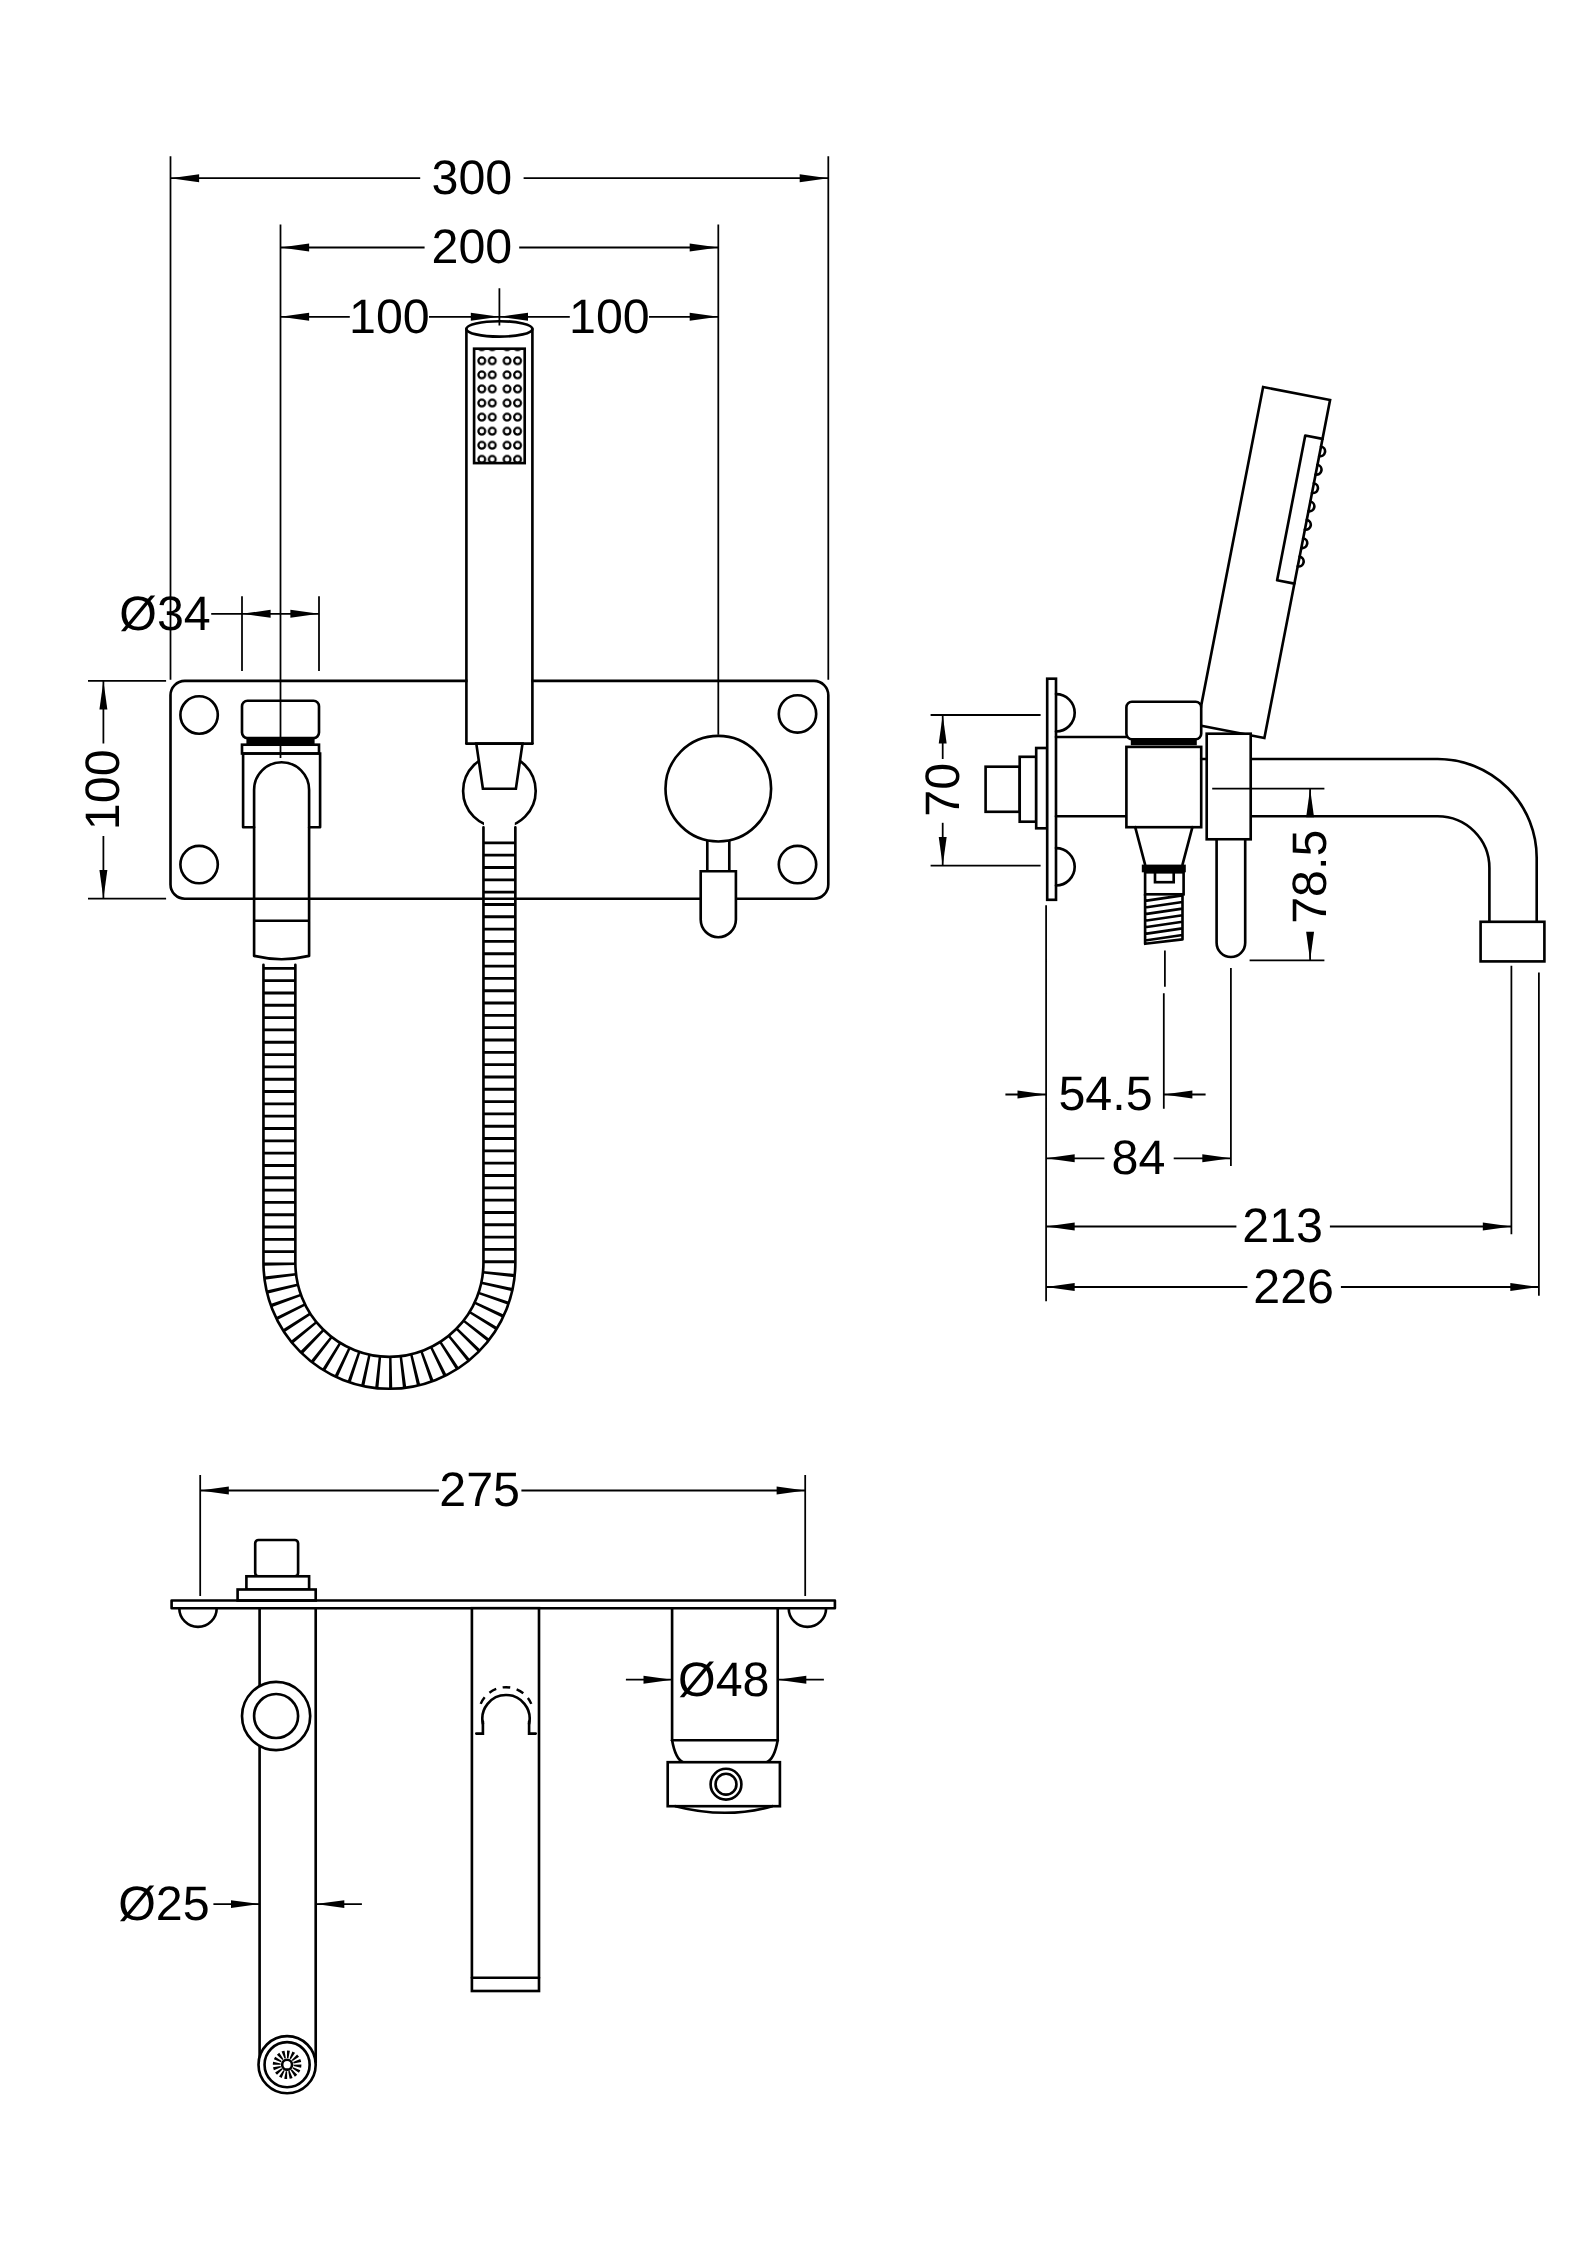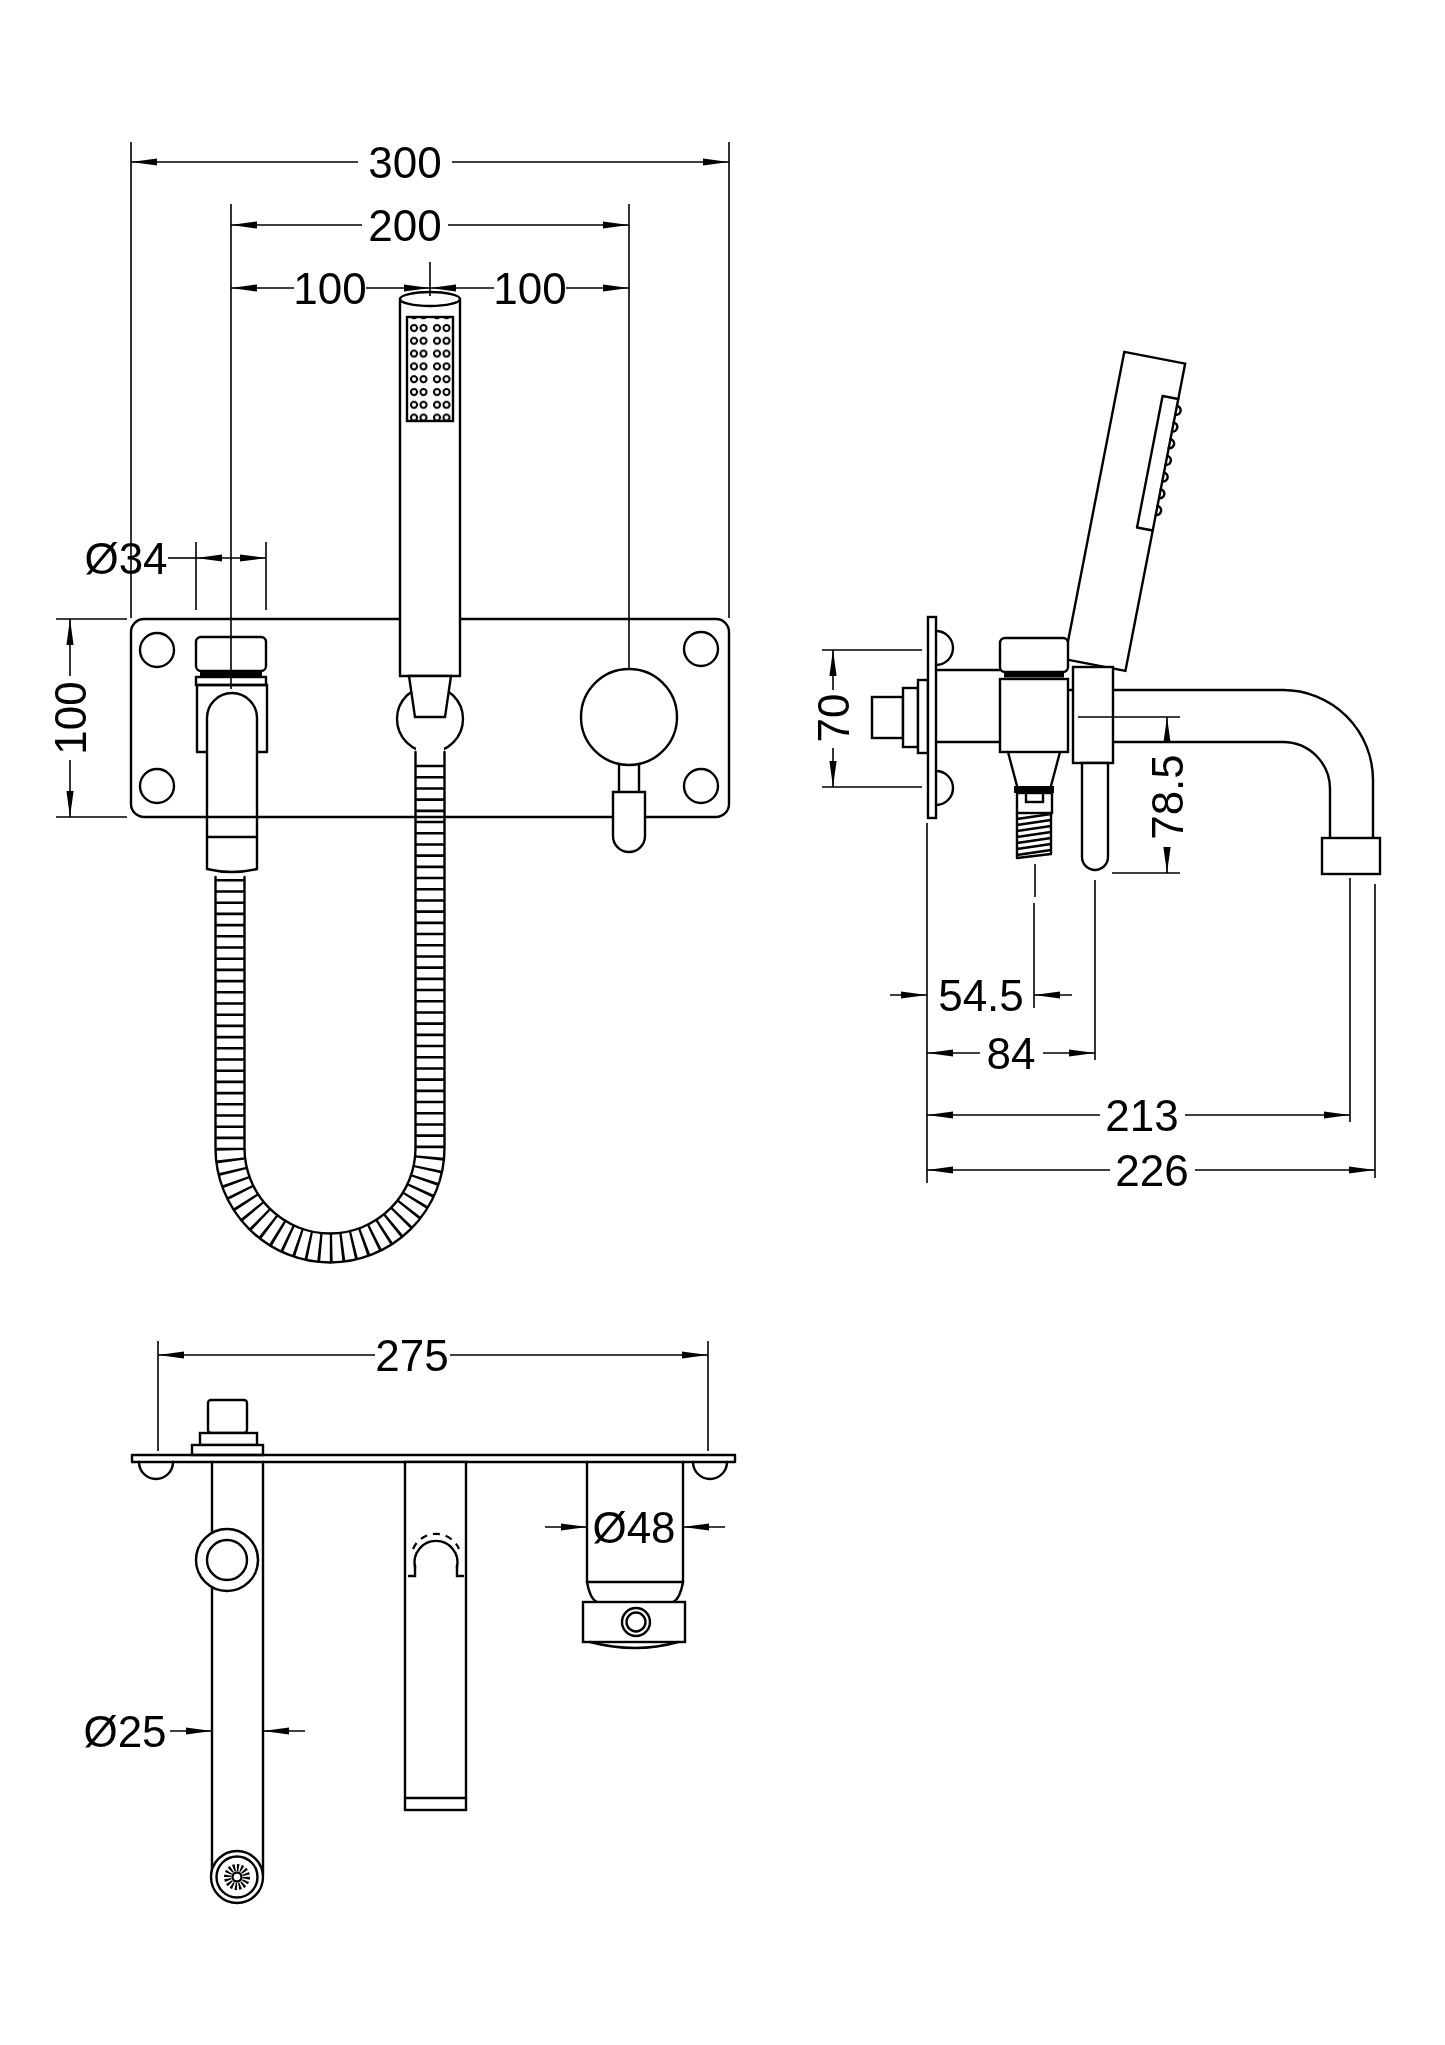--- a/index.html
+++ b/index.html
@@ -1,16 +1,16 @@
 <!DOCTYPE html>
 <html><head>
 <meta charset="utf-8">
 <style>
   html,body{margin:0;padding:0;background:#ffffff;}
-  .stage{width:1180px;height:2045px;position:relative;background:#fff;}
+  .stage{width:1180px;height:2045px;position:relative;background:#fff;margin-left:24px;}
   svg{display:block;}
   .o  {stroke:#000;stroke-width:2.4;fill:none;stroke-linecap:round;}
   .ow {stroke:#000;stroke-width:2.4;fill:#fff;}
   .wf {fill:#fff;stroke:none;}
   .bk {fill:#000;stroke:none;}
   .thick{stroke:#000;stroke-width:5;fill:none;}
   .d  {stroke:#000;stroke-width:1.6;fill:none;}
   .dash{stroke:#000;stroke-width:2.2;fill:none;stroke-dasharray:7 6;}
   .ribs{stroke:#000;stroke-width:29;fill:none;stroke-dasharray:2.6 8.6;}
   .spokes{stroke:#000;stroke-width:7;fill:none;stroke-dasharray:2 1.7;}

